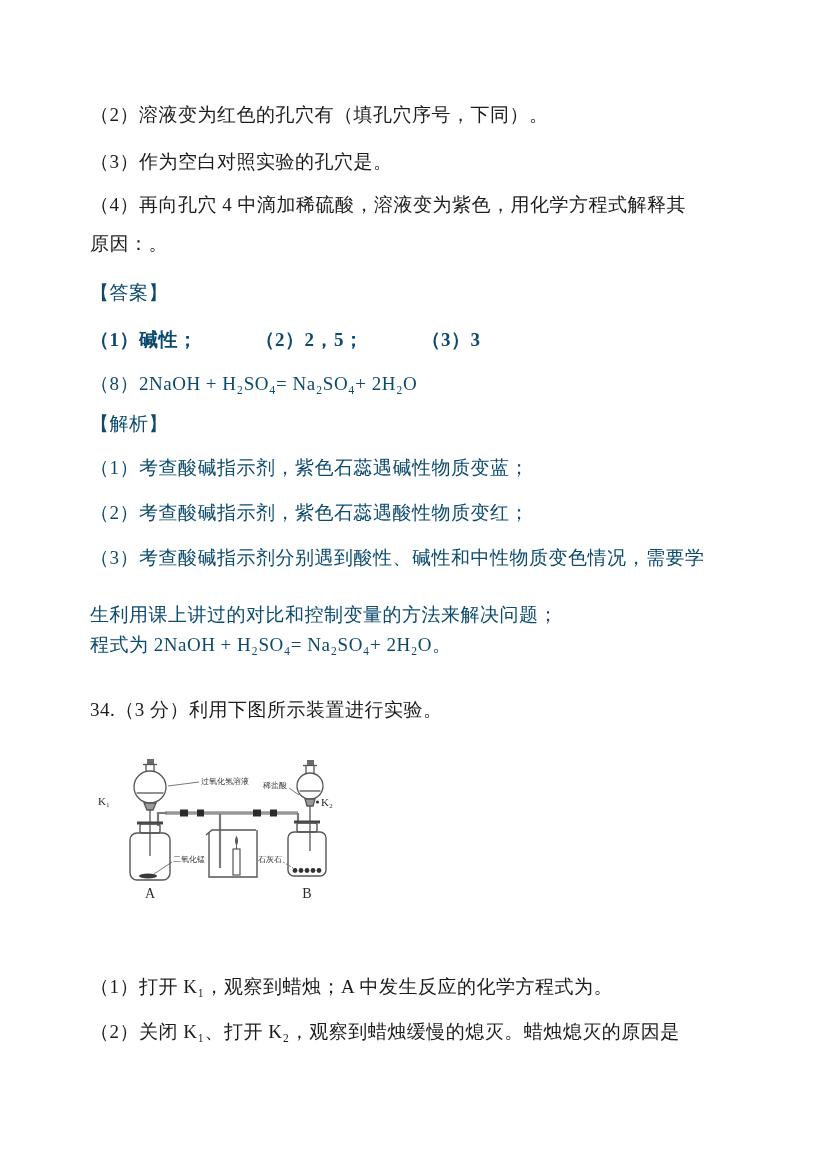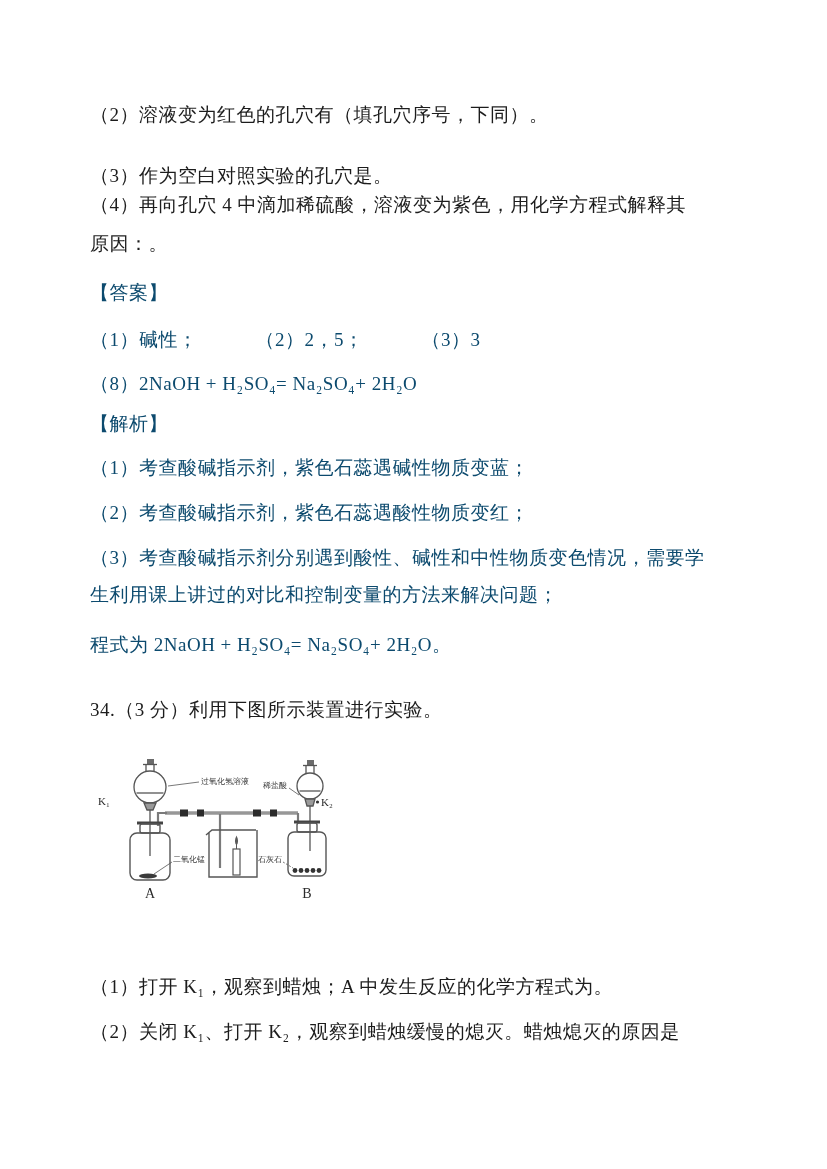--- a/index.html
+++ b/index.html
@@ -19,21 +19,21 @@
     position: absolute;
     left: 90px;
     height: 46px;
     line-height: 46px;
     font-size: 19px;
     letter-spacing: 0.5px;
     color: #1c1c1c;
     white-space: nowrap;
   }
   .red { color: #0c4a6e; }
-  .ans-seg { display: inline-block; margin-right: 58px; }
+  .ans-seg { display: inline-block; margin-right: 58px; font-weight: bold; }
   .ans-seg:last-child { margin-right: 0; }
   .diagram-wrap {
     position: absolute;
     left: 95px;
     top: 756px;
     width: 280px;
     height: 152px;
   }
   .diagram-wrap svg { display: block; width: 100%; height: 100%; }
   .sketch-label {
@@ -51,35 +51,35 @@
     font-size: 14px;
     fill: #2b2b2b;
   }
 </style>
 </head>
 <body>
 
 <div class="page">
 
   <div class="line" style="top:92px">（2）溶液变为红色的孔穴有（填孔穴序号，下同）。</div>
-  <div class="line" style="top:153px">（3）作为空白对照实验的孔穴是。</div>
+  <div class="line" style="top:139px">（3）作为空白对照实验的孔穴是。</div>
   <div class="line" style="top:182px">（4）再向孔穴 4 中滴加稀硫酸，溶液变为紫色，用化学方程式解释其</div>
   <div class="line" style="top:221px">原因：。</div>
 
   <div class="line red" style="top:270px">【答案】</div>
   <div class="line red" style="top:317px">
     <span class="ans-seg">（1）碱性；</span><span class="ans-seg">（2）2，5；</span><span class="ans-seg">（3）3</span>
   </div>
   <div class="line red" style="top:361px">（8）2NaOH + H₂SO₄= Na₂SO₄+ 2H₂O</div>
 
   <div class="line red" style="top:401px">【解析】</div>
   <div class="line red" style="top:445px">（1）考查酸碱指示剂，紫色石蕊遇碱性物质变蓝；</div>
   <div class="line red" style="top:490px">（2）考查酸碱指示剂，紫色石蕊遇酸性物质变红；</div>
   <div class="line red" style="top:535px">（3）考查酸碱指示剂分别遇到酸性、碱性和中性物质变色情况，需要学</div>
-  <div class="line red" style="top:572px">生利用课上讲过的对比和控制变量的方法来解决问题；</div>
+  <div class="line red" style="top:592px">生利用课上讲过的对比和控制变量的方法来解决问题；</div>
   <div class="line red" style="top:622px">程式为 2NaOH + H₂SO₄= Na₂SO₄+ 2H₂O。</div>
 
   <div class="line" style="top:687px">34.（3 分）利用下图所示装置进行实验。</div>
 
   <div class="diagram-wrap">
     <svg viewBox="0 0 280 152" xmlns="http://www.w3.org/2000/svg">
 
       <g>
         <line x1="70" y1="57" x2="203" y2="57" stroke="#979797" stroke-width="3.4"></line>
         <rect x="85" y="53.5" width="8" height="7" fill="#2b2b2b"></rect>

